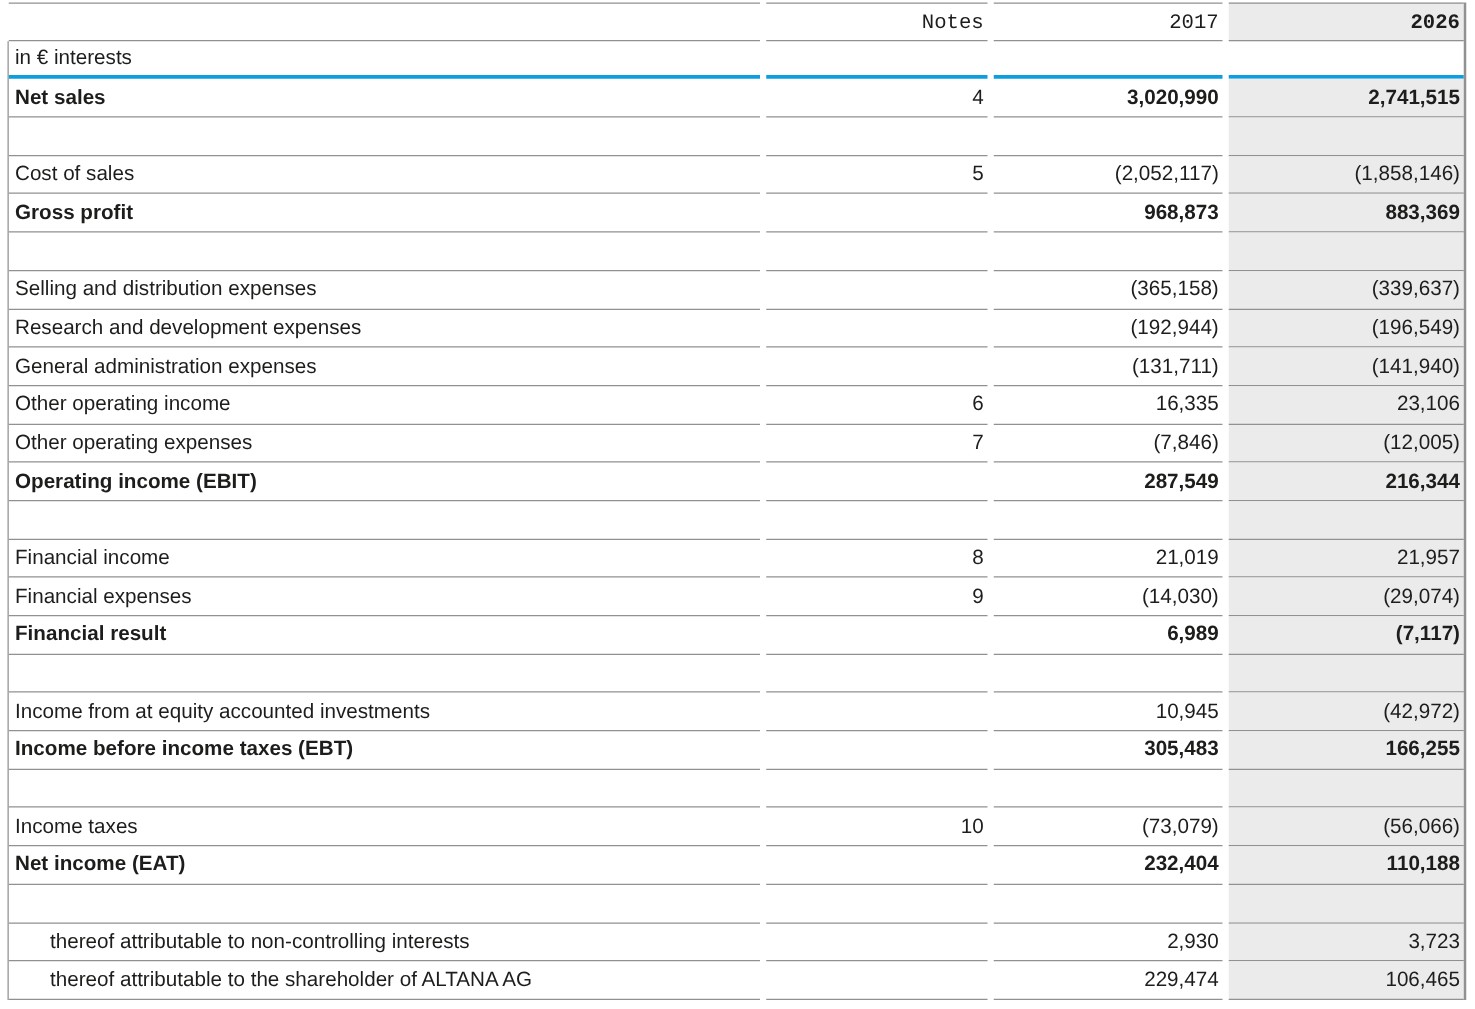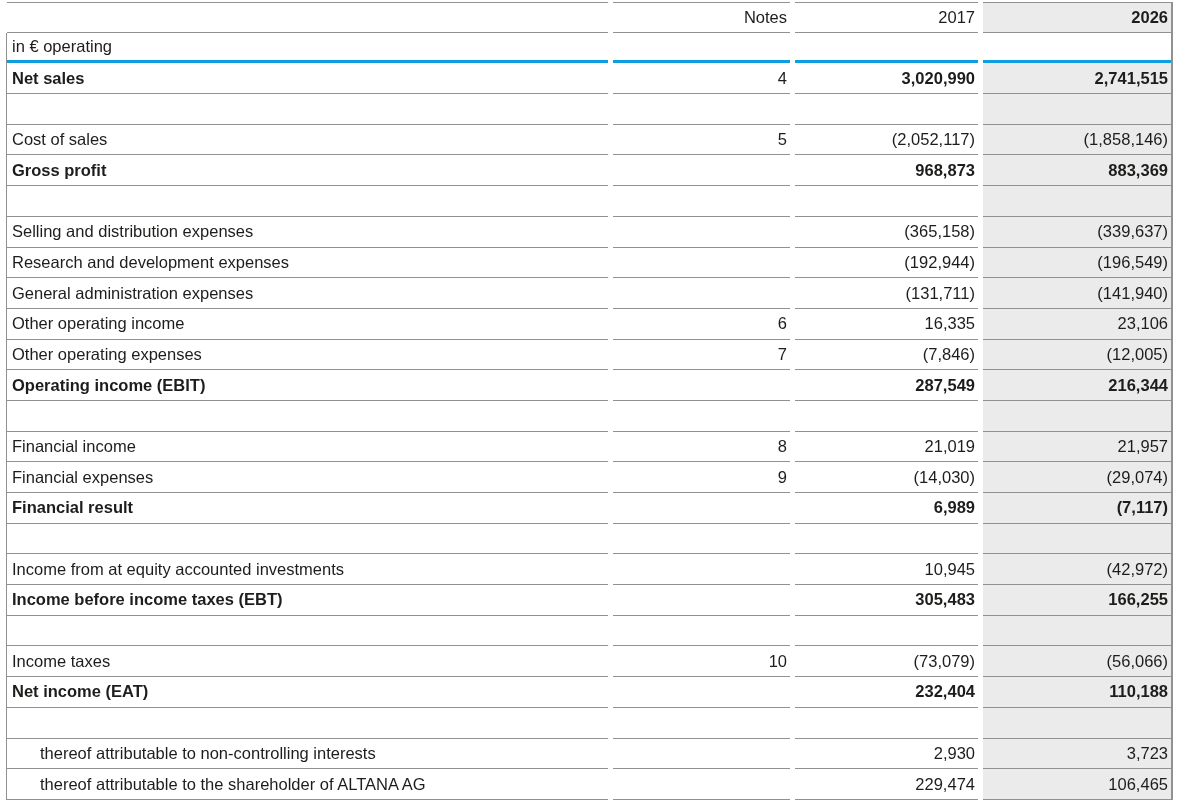--- a/index.html
+++ b/index.html
@@ -35,21 +35,21 @@
     font-size: 16.5px;
     color: var(--ink);
     white-space: nowrap;
     overflow: hidden;
   }
   .c-label { justify-content: flex-start; padding-left: 5px; }
   .c-label.indent { padding-left: 33px; }
   .c-num { justify-content: flex-end; padding-right: 3px; }
   .c-2023 { background: var(--hl); }
   .bold { font-weight: 700; }
-  .top { border-top: 1.6px solid var(--line); }
+  .top { border-top: 1.6px solid var(--line); font-family: Liberation Mono, monospace; }
   .blue-b { border-bottom: 3px solid var(--blue); }
   .left-edge {
     position: absolute;
     left: -1.5px; top: 30.7px; bottom: 0;
     width: 1.6px;
     background: var(--line);
   }
   .right-edge {
     position: absolute;
     left: 1164px; top: 0; bottom: 0;
@@ -64,21 +64,21 @@
   <div class="grid">
 
     <div class="row">
       <div class="cell c-label top"></div>
       <div class="cell c-num top">Notes</div>
       <div class="cell c-num top">2017</div>
       <div class="cell c-num top c-2023 bold">2026</div>
     </div>
 
     <div class="row">
-      <div class="cell c-label blue-b">in € operating</div>
+      <div class="cell c-label blue-b">in € interests</div>
       <div class="cell blue-b"></div>
       <div class="cell blue-b"></div>
       <div class="cell blue-b"></div>
     </div>
 
     <div id="table-body" style="display:contents"><div class="row"><div class="cell c-label bold">Net sales</div><div class="cell c-num">4</div><div class="cell c-num bold">3,020,990</div><div class="cell c-num c-2023 bold">2,741,515</div></div><div class="row"><div class="cell c-label"></div><div class="cell c-num"></div><div class="cell c-num"></div><div class="cell c-num c-2023"></div></div><div class="row"><div class="cell c-label">Cost of sales</div><div class="cell c-num">5</div><div class="cell c-num">(2,052,117)</div><div class="cell c-num c-2023">(1,858,146)</div></div><div class="row"><div class="cell c-label bold">Gross profit</div><div class="cell c-num"></div><div class="cell c-num bold">968,873</div><div class="cell c-num c-2023 bold">883,369</div></div><div class="row"><div class="cell c-label"></div><div class="cell c-num"></div><div class="cell c-num"></div><div class="cell c-num c-2023"></div></div><div class="row"><div class="cell c-label">Selling and distribution expenses</div><div class="cell c-num"></div><div class="cell c-num">(365,158)</div><div class="cell c-num c-2023">(339,637)</div></div><div class="row"><div class="cell c-label">Research and development expenses</div><div class="cell c-num"></div><div class="cell c-num">(192,944)</div><div class="cell c-num c-2023">(196,549)</div></div><div class="row"><div class="cell c-label">General administration expenses</div><div class="cell c-num"></div><div class="cell c-num">(131,711)</div><div class="cell c-num c-2023">(141,940)</div></div><div class="row"><div class="cell c-label">Other operating income</div><div class="cell c-num">6</div><div class="cell c-num">16,335</div><div class="cell c-num c-2023">23,106</div></div><div class="row"><div class="cell c-label">Other operating expenses</div><div class="cell c-num">7</div><div class="cell c-num">(7,846)</div><div class="cell c-num c-2023">(12,005)</div></div><div class="row"><div class="cell c-label bold">Operating income (EBIT)</div><div class="cell c-num"></div><div class="cell c-num bold">287,549</div><div class="cell c-num c-2023 bold">216,344</div></div><div class="row"><div class="cell c-label"></div><div class="cell c-num"></div><div class="cell c-num"></div><div class="cell c-num c-2023"></div></div><div class="row"><div class="cell c-label">Financial income</div><div class="cell c-num">8</div><div class="cell c-num">21,019</div><div class="cell c-num c-2023">21,957</div></div><div class="row"><div class="cell c-label">Financial expenses</div><div class="cell c-num">9</div><div class="cell c-num">(14,030)</div><div class="cell c-num c-2023">(29,074)</div></div><div class="row"><div class="cell c-label bold">Financial result</div><div class="cell c-num"></div><div class="cell c-num bold">6,989</div><div class="cell c-num c-2023 bold">(7,117)</div></div><div class="row"><div class="cell c-label"></div><div class="cell c-num"></div><div class="cell c-num"></div><div class="cell c-num c-2023"></div></div><div class="row"><div class="cell c-label">Income from at equity accounted investments</div><div class="cell c-num"></div><div class="cell c-num">10,945</div><div class="cell c-num c-2023">(42,972)</div></div><div class="row"><div class="cell c-label bold">Income before income taxes (EBT)</div><div class="cell c-num"></div><div class="cell c-num bold">305,483</div><div class="cell c-num c-2023 bold">166,255</div></div><div class="row"><div class="cell c-label"></div><div class="cell c-num"></div><div class="cell c-num"></div><div class="cell c-num c-2023"></div></div><div class="row"><div class="cell c-label">Income taxes</div><div class="cell c-num">10</div><div class="cell c-num">(73,079)</div><div class="cell c-num c-2023">(56,066)</div></div><div class="row"><div class="cell c-label bold">Net income (EAT)</div><div class="cell c-num"></div><div class="cell c-num bold">232,404</div><div class="cell c-num c-2023 bold">110,188</div></div><div class="row"><div class="cell c-label"></div><div class="cell c-num"></div><div class="cell c-num"></div><div class="cell c-num c-2023"></div></div><div class="row"><div class="cell c-label indent">thereof attributable to non-controlling interests</div><div class="cell c-num"></div><div class="cell c-num">2,930</div><div class="cell c-num c-2023">3,723</div></div><div class="row"><div class="cell c-label indent">thereof attributable to the shareholder of ALTANA AG</div><div class="cell c-num"></div><div class="cell c-num">229,474</div><div class="cell c-num c-2023">106,465</div></div></div>
 
   </div>
   <div class="left-edge"></div>
   <div class="right-edge"></div>

